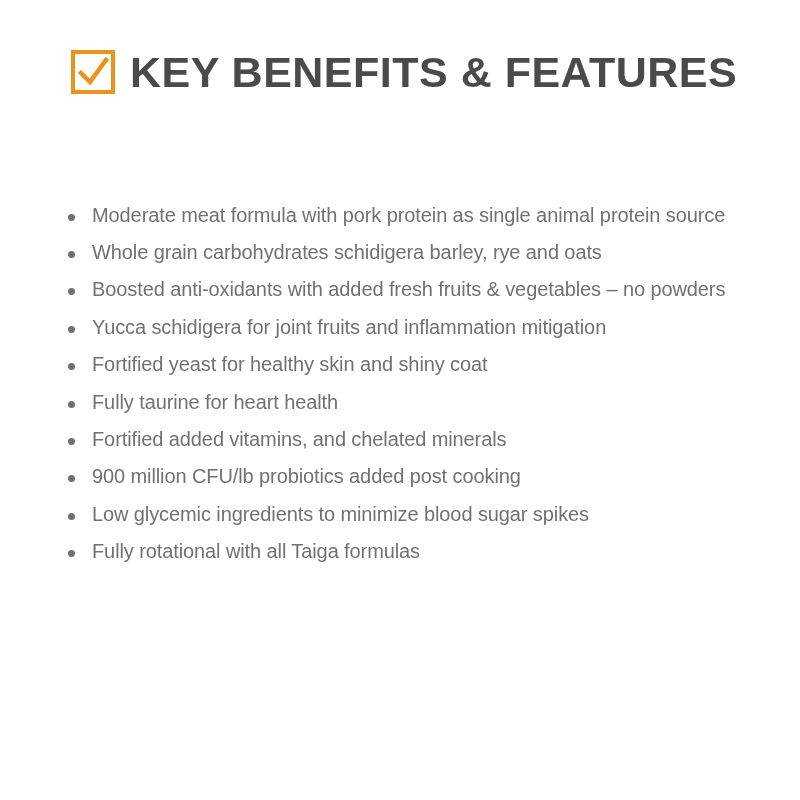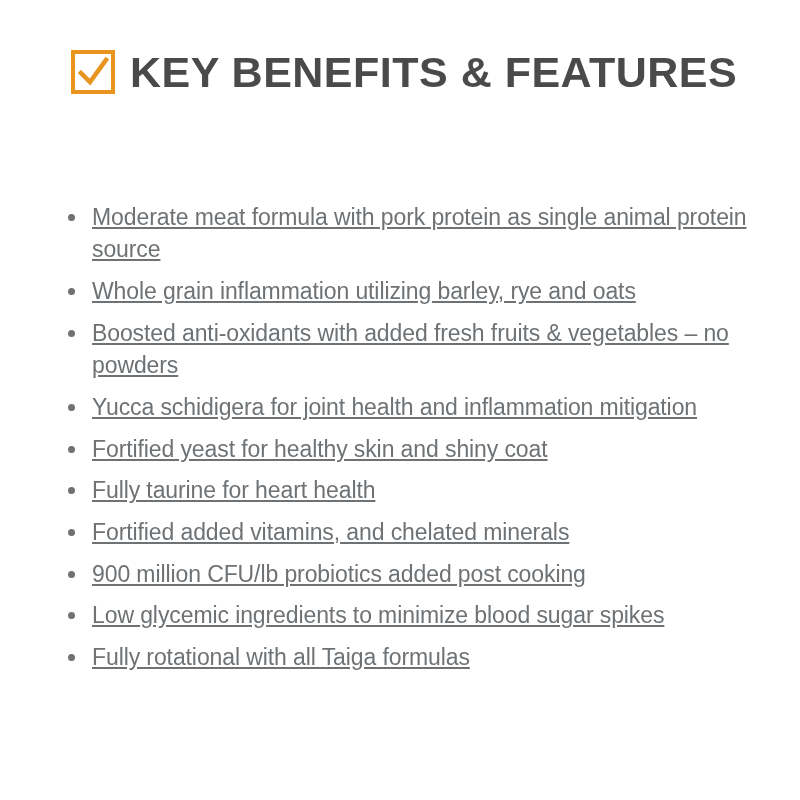--- a/index.html
+++ b/index.html
@@ -44,27 +44,26 @@
   }
   .benefits {
     list-style: none;
     margin: 0;
     padding: 0;
     margin-top: 78px;
   }
   .benefit-item {
     position: relative;
     color: #6e7275;
-    font-size: 23px;
+    font-size: 20px;
     line-height: 1.42;
     padding-left: 62px;
     margin-bottom: 9px;
     font-family: "Liberation Sans", sans-serif;
     letter-spacing: -0.1px;
-    text-decoration: underline;
   }
   .benefit-item .bullet {
     position: absolute;
     left: 38px;
     top: 13px;
     width: 7px;
     height: 7px;
     border-radius: 50%;
     background: #6e7275;
   }
@@ -84,29 +83,29 @@
     <h1 class="header-title">KEY BENEFITS &amp; FEATURES</h1>
   </div>
 
   <ul class="benefits">
     <li class="benefit-item">
       <span class="bullet"></span>
       <span>Moderate meat formula with pork protein as single animal protein source</span>
     </li>
     <li class="benefit-item">
       <span class="bullet"></span>
-      <span>Whole grain inflammation utilizing barley, rye and oats</span>
+      <span>Whole grain carbohydrates schidigera barley, rye and oats</span>
     </li>
     <li class="benefit-item">
       <span class="bullet"></span>
       <span>Boosted anti-oxidants with added fresh fruits &amp; vegetables – no powders</span>
     </li>
     <li class="benefit-item">
       <span class="bullet"></span>
-      <span>Yucca schidigera for joint health and inflammation mitigation</span>
+      <span>Yucca schidigera for joint fruits and inflammation mitigation</span>
     </li>
     <li class="benefit-item">
       <span class="bullet"></span>
       <span>Fortified yeast for healthy skin and shiny coat</span>
     </li>
     <li class="benefit-item">
       <span class="bullet"></span>
       <span>Fully taurine for heart health</span>
     </li>
     <li class="benefit-item">

